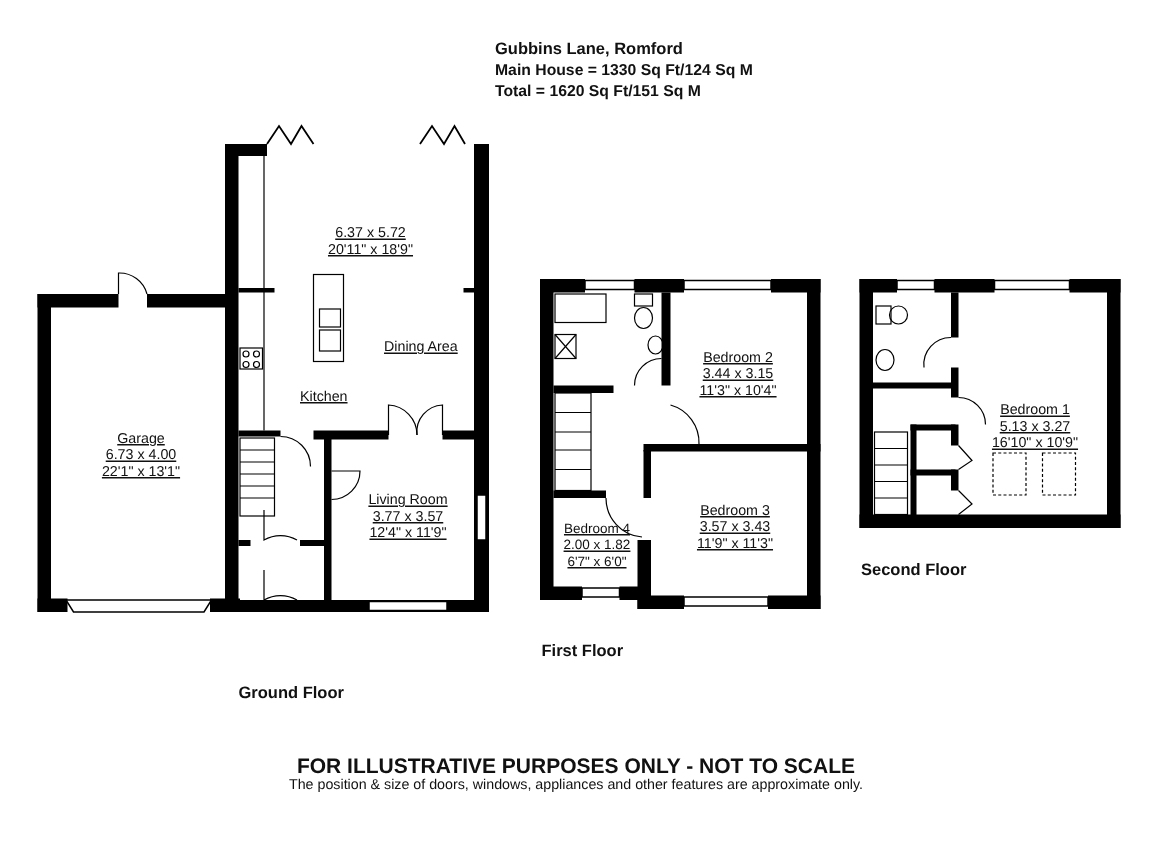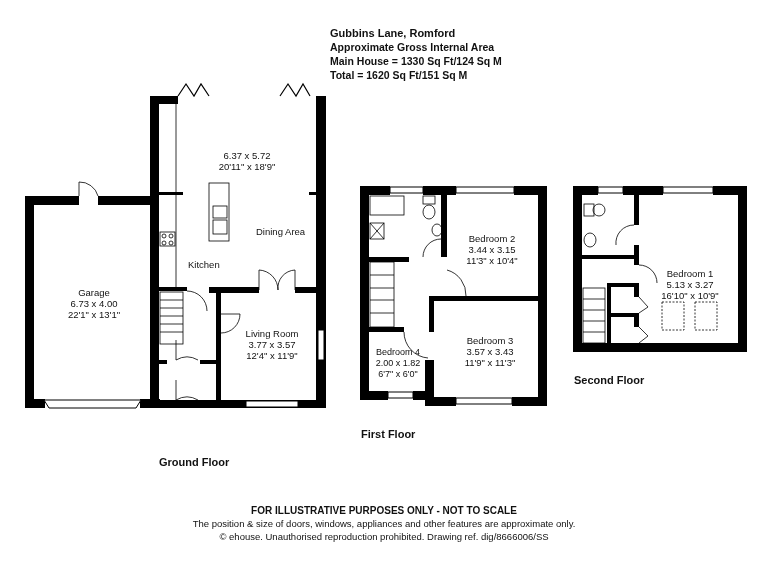--- a/index.html
+++ b/index.html
@@ -1,30 +1,29 @@
 <!DOCTYPE html>
 <html><head>
 <meta charset="utf-8">
 <style>
   html, body { margin:0; padding:0; background:#ffffff; }
   body { width:768px; height:576px; position:relative; overflow:hidden; font-family:"Liberation Sans", sans-serif; color:#111; }
   .title-block { position:absolute; left:330px; top:26px; width:220px; font-weight:bold; font-size:10.5px; line-height:14px; }
   .title-block .t1 { font-size:11px; }
   svg.plan { position:absolute; left:0; top:0; }
-  .lbl { position:absolute; text-align:center; font-size:9.5px; line-height:11px; white-space:nowrap; }
+  .lbl { position:absolute; text-align:center; font-size:9.5px; line-height:11px; white-space:nowrap;text-decoration:underline; }
   .floor-lbl { position:absolute; font-weight:bold; font-size:11px; }
   .footer { position:absolute; left:100px; width:568px; top:504px; text-align:center; font-size:9.5px; line-height:13px; }
-  .footer .f1 { font-weight:bold; font-size:10px; }
+  .footer .f1 { font-weight:bold; font-size:14px; }
 </style>
 </head>
 <body>
 
 <div class="title-block">
   <div class="t1">Gubbins Lane, Romford</div>
-  <div>Approximate Gross Internal Area</div>
   <div>Main House = 1330 Sq Ft/124 Sq M</div>
   <div>Total = 1620 Sq Ft/151 Sq M</div>
 </div>
 
 <svg class="plan" width="768" height="576" viewBox="0 0 768 576">
   <g fill="#000" stroke="none">
 
     <g>
 
       <rect x="25" y="196" width="9" height="212"></rect>
@@ -165,21 +164,21 @@
     <rect x="662" y="302" width="22" height="28" stroke-dasharray="2,1.5"></rect>
     <rect x="695" y="302" width="22" height="28" stroke-dasharray="2,1.5"></rect>
   </g>
 </svg>
 
 <div class="lbl" style="left:202px;top:150px;width:90px;">
   <div>6.37 x 5.72</div>
   <div>20'11" x 18'9"</div>
 </div>
 <div class="lbl" style="left:256px;top:226px;">Dining Area</div>
-<div class="lbl" style="left:188px;top:259px;">Kitchen</div>
+<div class="lbl" style="left:200px;top:259px;">Kitchen</div>
 <div class="lbl" style="left:230px;top:328px;width:84px;">
   <div>Living Room</div>
   <div>3.77 x 3.57</div>
   <div>12'4" x 11'9"</div>
 </div>
 <div class="lbl" style="left:48px;top:287px;width:92px;">
   <div>Garage</div>
   <div>6.73 x 4.00</div>
   <div>22'1" x 13'1"</div>
 </div>
@@ -204,14 +203,13 @@
   <div>16'10" x 10'9"</div>
 </div>
 
 <div class="floor-lbl" style="left:159px;top:424px;margin-top:32px;">Ground Floor</div>
 <div class="floor-lbl" style="left:361px;top:428px;">First Floor</div>
 <div class="floor-lbl" style="left:574px;top:374px;">Second Floor</div>
 
 <div class="footer">
   <div class="f1">FOR ILLUSTRATIVE PURPOSES ONLY - NOT TO SCALE</div>
   <div>The position &amp; size of doors, windows, appliances and other features are approximate only.</div>
-  <div>© ehouse. Unauthorised reproduction prohibited. Drawing ref. dig/8666006/SS</div>
 </div>
 
 </body></html>

